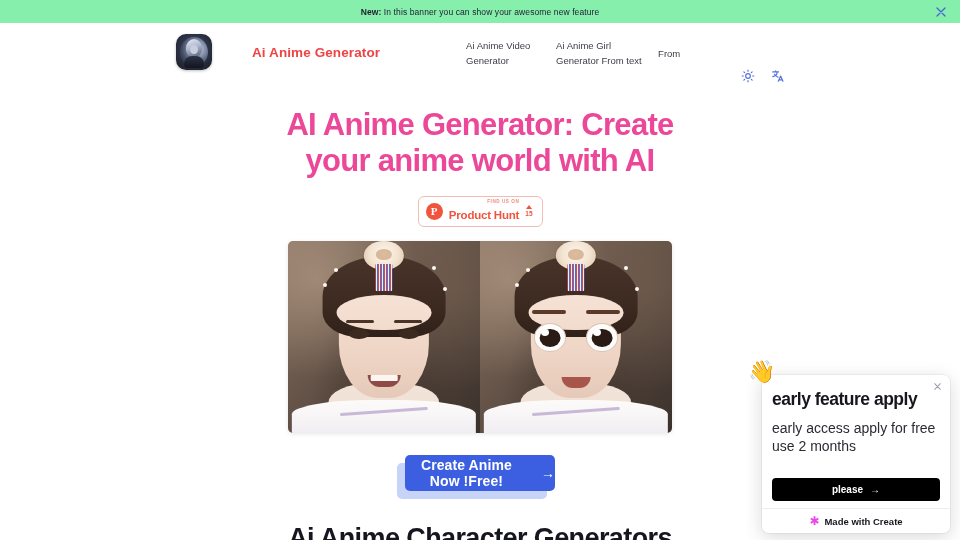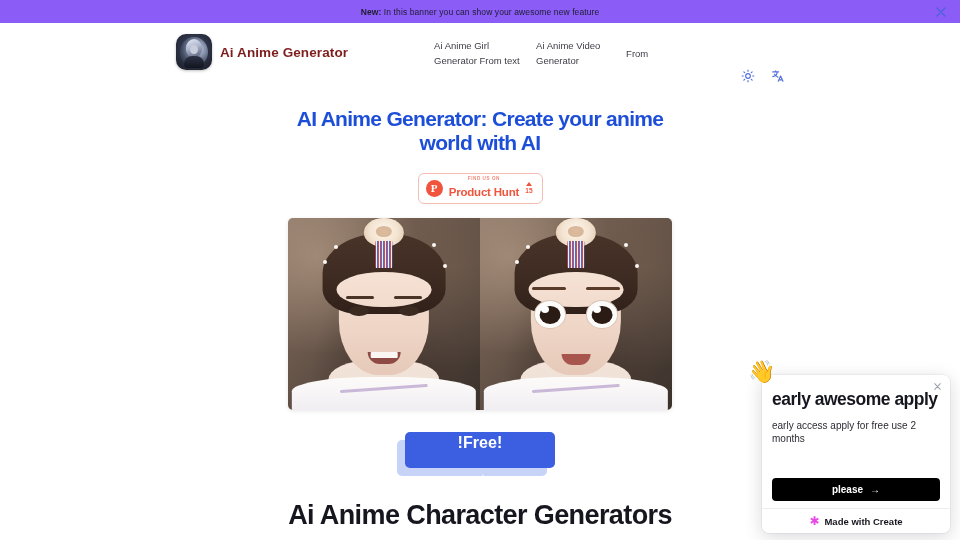--- a/index.html
+++ b/index.html
@@ -9,21 +9,21 @@
     background: #ffffff;
     font-family: "Liberation Sans", sans-serif;
     -webkit-font-smoothing: antialiased;
   }
   .page { position: relative; width: 960px; height: 540px; background: #ffffff; }
 
   
   .banner {
     position: relative;
     height: 23px;
-    background: #8b5cf6;
+    background: #86efac;
     display: flex; align-items: center; justify-content: center;
   }
   .banner-text {
     font-size: 8.5px;
     color: #1d1d2e;
     letter-spacing: 0.1px;
     white-space: nowrap;
   }
   .banner-text b { font-weight: 700; }
   .banner-close {
@@ -65,22 +65,22 @@
     position: absolute; left: 14px; top: 11px; width: 8px; height: 9px;
     border-radius: 50%;
     background: #c9cedd;
   }
   .logo-tile .body {
     position: absolute; left: 8px; bottom: 2px; width: 20px; height: 12px;
     border-radius: 8px 8px 4px 4px;
     background: linear-gradient(180deg, #2c3346 0%, #12151f 100%);
   }
   .brand-name {
-    font-size: 13.5px; font-weight: 600; color: #7f1d1d;
-    letter-spacing: 0.1px; white-space: nowrap;
+    font-size: 13.5px; font-weight: 600; color: #ef4444;
+    letter-spacing: 0.1px; white-space: nowrap; margin-left: 32px;
   }
 
   .nav { display: flex; align-items: flex-start; margin-left: 86px; gap: 16px; }
   .nav-link {
     font-size: 9.5px; color: #3c3c46;
     line-height: 15px;
     width: 74px;
     cursor: pointer;
     padding-top: 1px;
   }
@@ -89,24 +89,24 @@
 
   .header-actions {
     position: absolute; right: 175px; top: 46px;
     display: flex; align-items: center; gap: 16px;
   }
   .hdr-icon { width: 14px; height: 14px; color: #5570dc; cursor: pointer; display: block; }
 
   
   .hero { text-align: center; padding-top: 26px; }
   .hero-title {
-    font-size: 21px;
+    font-size: 31px;
     font-weight: 700;
     line-height: 1.16;
-    color: #1d4ed8;
+    color: #ec4899;
     letter-spacing: -0.7px;
     max-width: 420px;
     margin: 0 auto;
   }
 
   .ph-badge {
     margin: 17px auto 0;
     width: 125px; height: 31px;
     border: 1px solid #f3bdb4;
     border-radius: 6px;
@@ -118,21 +118,21 @@
   }
   .ph-mark {
     width: 17px; height: 17px; border-radius: 50%;
     background: #f0543c;
     color: #fff;
     font-size: 11px; font-weight: 700;
     display: flex; align-items: center; justify-content: center;
     flex: none;
     font-family: "Liberation Serif", serif;
   }
-  .ph-texts { text-align: center; line-height: 1; flex: 1; }
+  .ph-texts { text-align: right; line-height: 1; flex: 1; }
   .ph-kicker {
     font-size: 4.6px; font-weight: 700; color: #f08b7c;
     letter-spacing: 0.55px; display: block; margin-bottom: 1.5px;
   }
   .ph-name { font-size: 11.5px; font-weight: 700; color: #f0543c; letter-spacing: -0.2px; }
   .ph-vote { text-align: center; flex: none; padding-right: 2px; }
   .ph-caret {
     width: 0; height: 0; margin: 0 auto 1px;
     border-left: 3.5px solid transparent;
     border-right: 3.5px solid transparent;
@@ -243,26 +243,25 @@
   .cta-shadow {
     position: absolute; left: -8px; top: 8px;
     width: 150px; height: 36px;
     border-radius: 5px; background: #c7d3f7;
   }
   .cta {
     position: relative;
     width: 150px; height: 36px;
     background: #3b5fe0;
     border: none; border-radius: 5px;
-    color: #fff; font-size: 16px; font-weight: 700;
+    color: #fff; font-size: 14px; font-weight: 700;
     display: flex; align-items: center; justify-content: center; gap: 13px;
     cursor: pointer;
     font-family: "Liberation Sans", sans-serif;
     letter-spacing: 0.1px;
-    flex-direction: column;
   }
 
   
   .section2 { text-align:center; margin-top: 32px; }
   .section2 h2 {
     font-size: 27px; font-weight: 700; color: #16161f; letter-spacing: -0.6px;
   }
 
   
   .tally {
@@ -299,21 +298,21 @@
     font-size: 10px; color: #1c1c24;
     font-family: "Liberation Sans", sans-serif;
     outline: none;
   }
   .tally-input::placeholder { color: #a9afbb; }
   .tally-req {
     position: absolute; right: -2px; top: -3px;
     width: 3px; height: 3px; border-radius: 50%; background: #16161f;
   }
   .tally-desc {
-    font-size: 10px; color: #2b2b34; line-height: 1.3;
+    font-size: 14px; color: #2b2b34; line-height: 1.3;
   }
   .tally-submit {
     position: absolute; left: 10px; bottom: 32px;
     width: 168px; height: 23px;
     background: #000000; color: #fff;
     border: none; border-radius: 4px;
     font-size: 10px; font-weight: 700;
     display: flex; align-items: center; justify-content: center; gap: 7px;
     cursor: pointer;
     font-family: "Liberation Sans", sans-serif;
@@ -350,22 +349,22 @@
       <div class="logo-tile">
         <div class="halo"></div>
         <div class="hair"></div>
         <div class="face"></div>
         <div class="body"></div>
       </div>
       <div class="brand-name">Ai Anime Generator</div>
     </div>
 
     <div class="nav">
+      <div class="nav-link">Ai Anime Video Generator</div>
       <div class="nav-link wide">Ai Anime Girl Generator From text</div>
-      <div class="nav-link">Ai Anime Video Generator</div>
       <div class="nav-link short">From</div>
     </div>
 
     <div class="header-actions">
       <span class="hdr-icon">
         <svg viewBox="0 0 24 24" width="14" height="14" fill="none" stroke="currentColor" stroke-width="2" stroke-linecap="round">
           <circle cx="12" cy="12" r="4"></circle>
           <path d="M12 2v2M12 20v2M2 12h2M20 12h2M4.9 4.9l1.4 1.4M17.7 17.7l1.4 1.4M19.1 4.9l-1.4 1.4M6.3 17.7l-1.4 1.4"></path>
         </svg>
       </span>
@@ -453,21 +452,21 @@
 
   </div>
 
   <div class="tally">
     <div class="tally-wave">👋</div>
     <div class="tally-close">
       <svg width="7" height="7" viewBox="0 0 10 10" aria-hidden="true">
         <path d="M1 1 L9 9 M9 1 L1 9" stroke="currentColor" stroke-width="1.5" stroke-linecap="round" fill="none"></path>
       </svg>
     </div>
-    <div class="tally-title">early awesome apply</div>
+    <div class="tally-title">early feature apply</div>
     <div class="tally-desc">early access apply for free use 2 months</div>
     <button class="tally-submit">
       <span>please</span>
       <span>→</span>
     </button>
     <div class="tally-footer">
       <span class="tally-star">✱</span>
       <span class="tally-footer-text">Made with Create</span>
     </div>
   </div>

